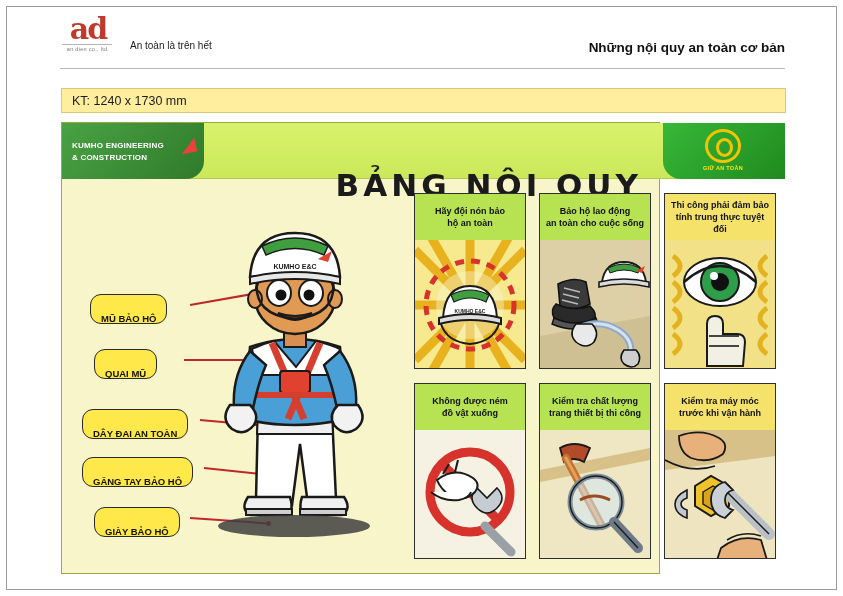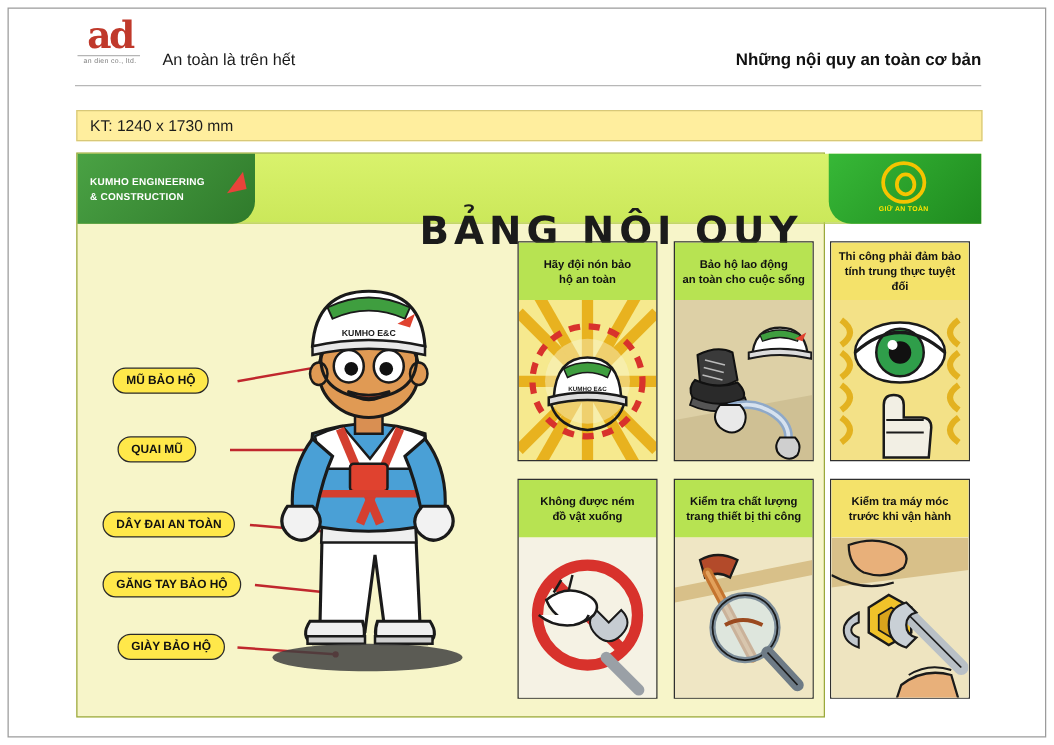--- a/index.html
+++ b/index.html
@@ -63,21 +63,21 @@
     left: 2px;
     top: 30px;
     width: 50px;
     height: 1px;
     background: #b5b5b5;
   }
   #slogan {
     position: absolute;
     left: 70px;
     top: 26px;
-    font-size: 13px;
+    font-size: 10px;
     color: #1a1a1a;
   }
   #doc-title {
     position: absolute;
     right: 0;
     top: 26px;
     font-size: 13.5px;
     font-weight: bold;
     color: #111111;
     white-space: nowrap;
@@ -225,21 +225,21 @@
     width: 330px;
     height: 380px;
   }
   .callout {
     position: absolute;
     background: #ffe84a;
     border: 1.5px solid #2a2a2a;
     border-radius: 11px;
     height: 21px;
     line-height: 19px;
-    padding: 0 10px;
+    padding: 14px 10px;
     font-size: 9.5px;
     font-weight: bold;
     color: #111111;
     white-space: nowrap;
     box-sizing: border-box;
   }
   .leader {
     position: absolute;
     height: 1.5px;
     background: #c0272d;

